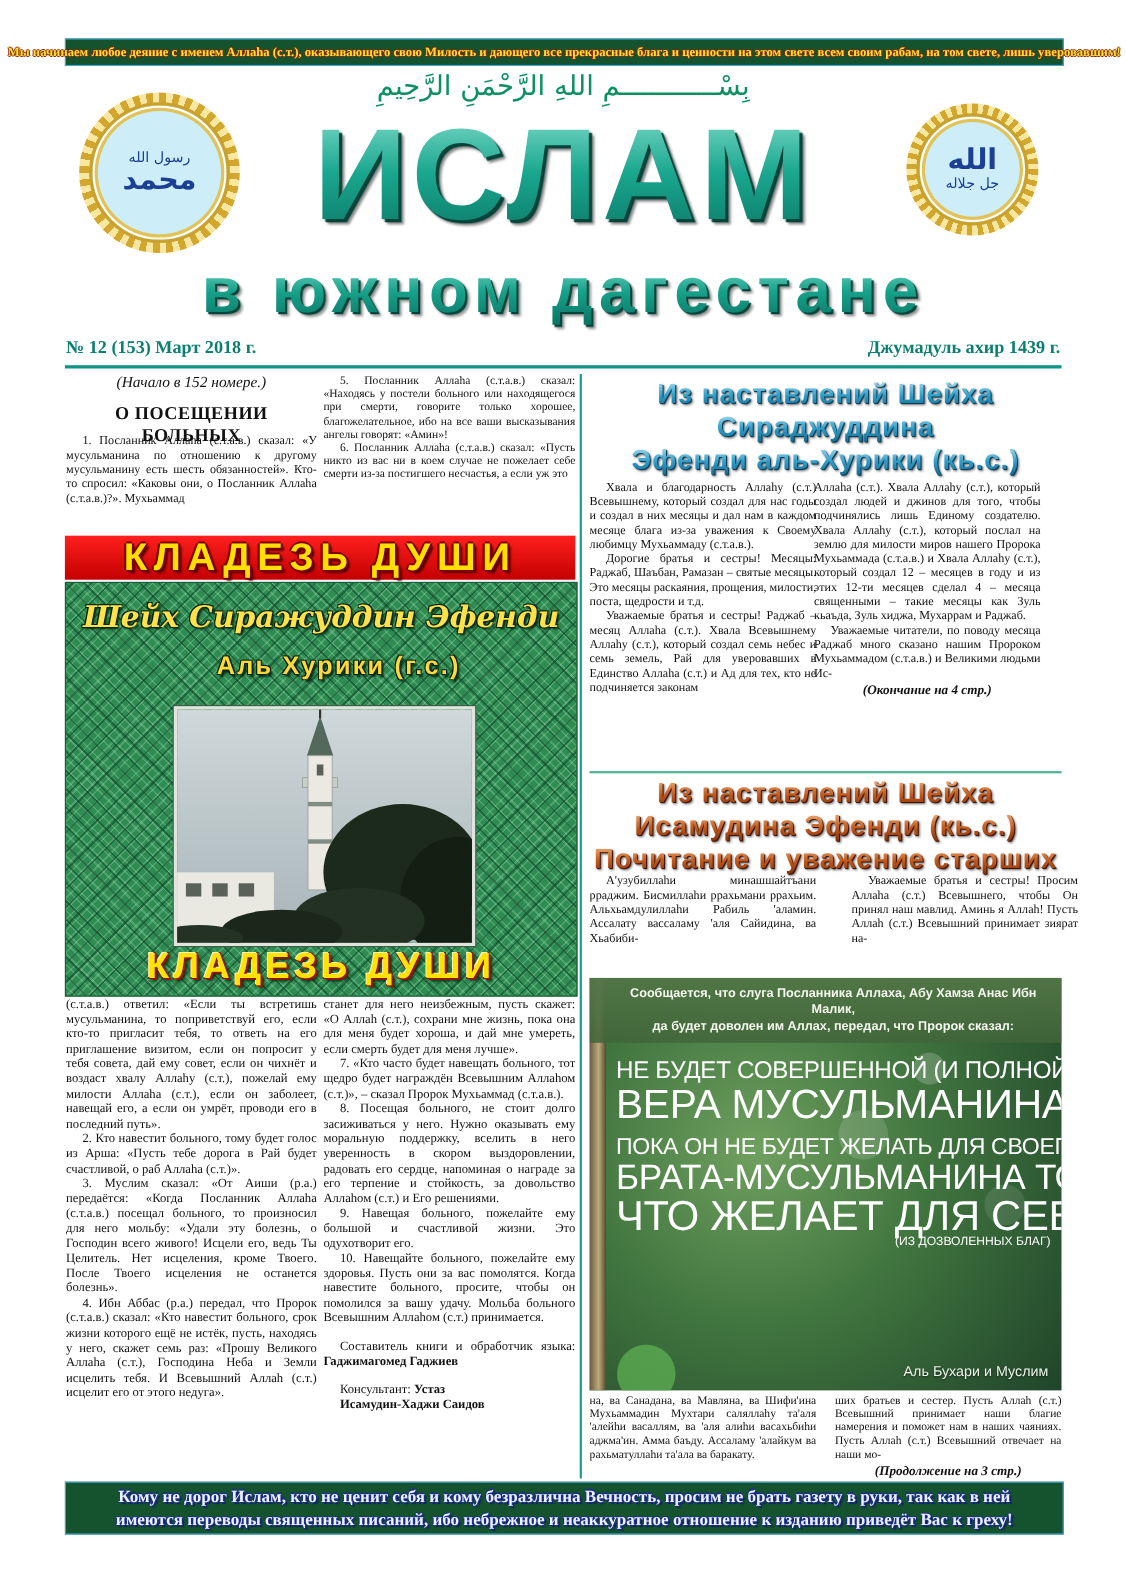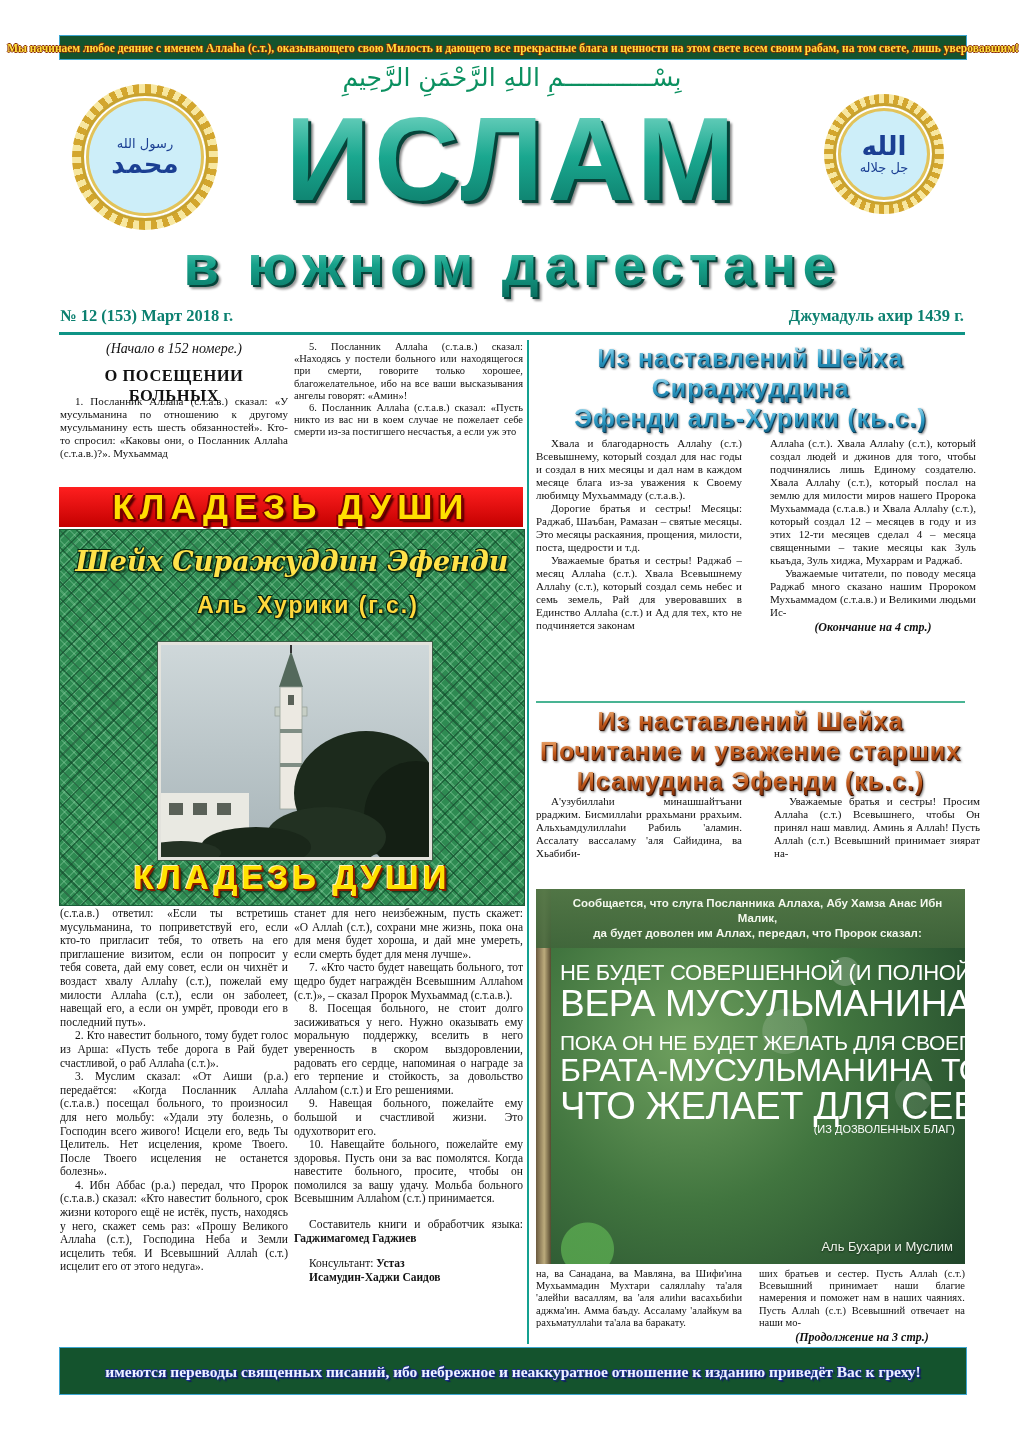--- a/index.html
+++ b/index.html
@@ -231,30 +231,30 @@
       <div>Сираджуддина</div>
       <div>Эфенди аль-Хурики (кь.с.)</div>
     </div>
 
   <div class="colbox rc" style="left:536px;top:437px;height:262px;">
       <p class="para">Хвала и благодарность Аллаhу (с.т.) Всевышнему, который создал для нас годы и создал в них месяцы и дал нам в каждом месяце блага из-за уважения к Своему любимцу Мухьаммаду (с.т.а.в.).</p>
       <p class="para">Дорогие братья и сестры! Месяцы: Раджаб, Шаъбан, Рамазан – святые месяцы. Это месяцы раскаяния, прощения, милости, поста, щедрости и т.д.</p>
       <p class="para">Уважаемые братья и сестры! Раджаб – месяц Аллаhа (с.т.). Хвала Всевышнему Аллаhу (с.т.), который создал семь небес и семь земель, Рай для уверовавших в Единство Аллаhа (с.т.) и Ад для тех, кто не подчиняется законам</p>
     </div>
 
-  <div class="colbox rc cont" style="left:770px;top:437px;height:262px;">
+  <div class="colbox rc cont" style="left:740px;top:437px;height:262px;">
     <p class="para">Аллаhа (с.т.). Хвала Аллаhу (с.т.), который создал людей и джинов для того, чтобы подчинялись лишь Единому создателю. Хвала Аллаhу (с.т.), который послал на землю для милости миров нашего Пророка Мухьаммада (с.т.а.в.) и Хвала Аллаhу (с.т.), который создал 12 – месяцев в году и из этих 12-ти месяцев сделал 4 – месяца священными – такие месяцы как Зуль кьаъда, Зуль хиджа, Мухаррам и Раджаб.</p>
       <p class="para">Уважаемые читатели, по поводу месяца Раджаб много сказано нашим Пророком Мухьаммадом (с.т.а.в.) и Великими людьми Ис-</p>
       <div class="after-list end-note">(Окончание на 4 стр.)</div>
   </div>
 
   <div class="headline hl-red" style="left:536px;top:706px;">
       <div>Из наставлений Шейха</div>
+      <div>Исамудина Эфенди (кь.с.)</div>
       <div>Почитание и уважение старших</div>
-      <div>Исамудина Эфенди (кь.с.)</div>
     </div>
 
   <div class="colbox rc" style="left:536px;top:795px;height:92px;">
       <p class="para">А'узубиллаhи минашшайтъани рраджим. Бисмиллаhи ррахьмани ррахьим. Альхьамдулиллаhи Рабиль 'аламин. Ассалату вассаламу 'аля Сайидина, ва Хьабиби-</p>
     </div>
   <div class="colbox rc" style="left:774px;top:795px;height:92px;">
       <p class="para">Уважаемые братья и сестры! Просим Аллаhа (с.т.) Всевышнего, чтобы Он принял наш мавлид. Аминь я Аллаh! Пусть Аллаh (с.т.) Всевышний принимает зиярат на-</p>
     </div>
 
   <div class="quote-img">
@@ -276,16 +276,17 @@
 
   <div class="colbox rc cont" style="left:536px;top:1268px;height:77px;font-size:10.5px;line-height:12.2px;">
       <p class="para">на, ва Санадана, ва Мавляна, ва Шифи'ина Мухьаммадин Мухтари саляллаhу та'аля 'алейhи васаллям, ва 'аля алиhи васахьбиhи аджма'ин. Амма баъду. Ассаламу 'алайкум ва рахьматуллаhи та'ала ва баракату.</p>
     </div>
   <div class="colbox rc cont" style="left:759px;top:1268px;height:77px;font-size:10.5px;line-height:12.2px;">
     <p class="para">ших братьев и сестер. Пусть Аллаh (с.т.) Всевышний принимает наши благие намерения и поможет нам в наших чаяниях. Пусть Аллаh (с.т.) Всевышний отвечает на наши мо-</p>
       <div class="after-list end-note">(Продолжение на 3 стр.)</div>
   </div>
 
   <div class="cyan-banner bottom-banner">
+    <span>Кому не дорог Ислам, кто не ценит себя и кому безразлична Вечность, просим не брать газету в руки, так как в ней</span>
     <span>имеются переводы священных писаний, ибо небрежное и неаккуратное отношение к изданию приведёт Вас к греху!</span>
   </div>
 
 </div>
 
 </body></html>

